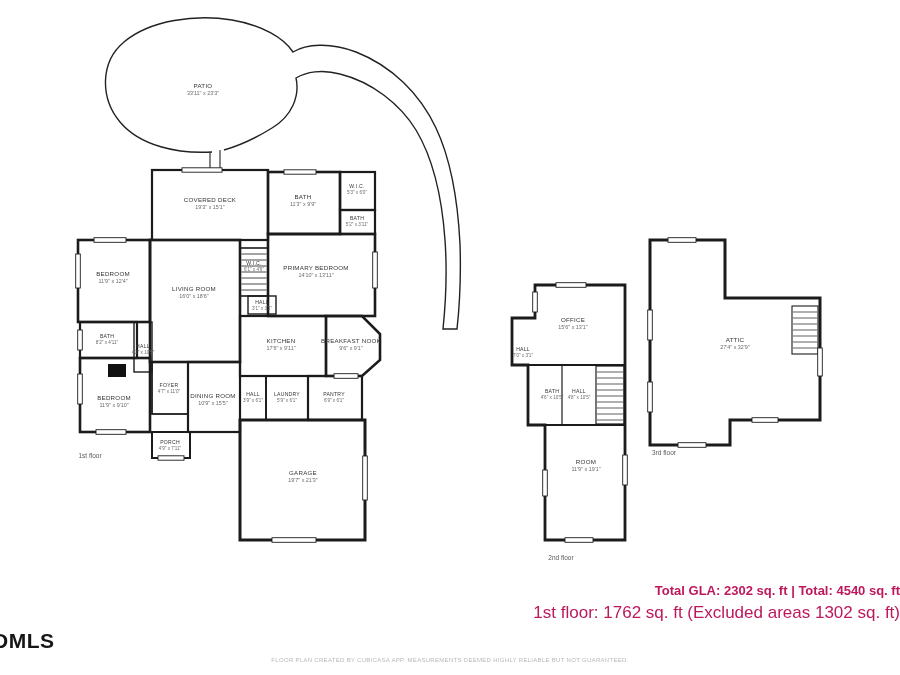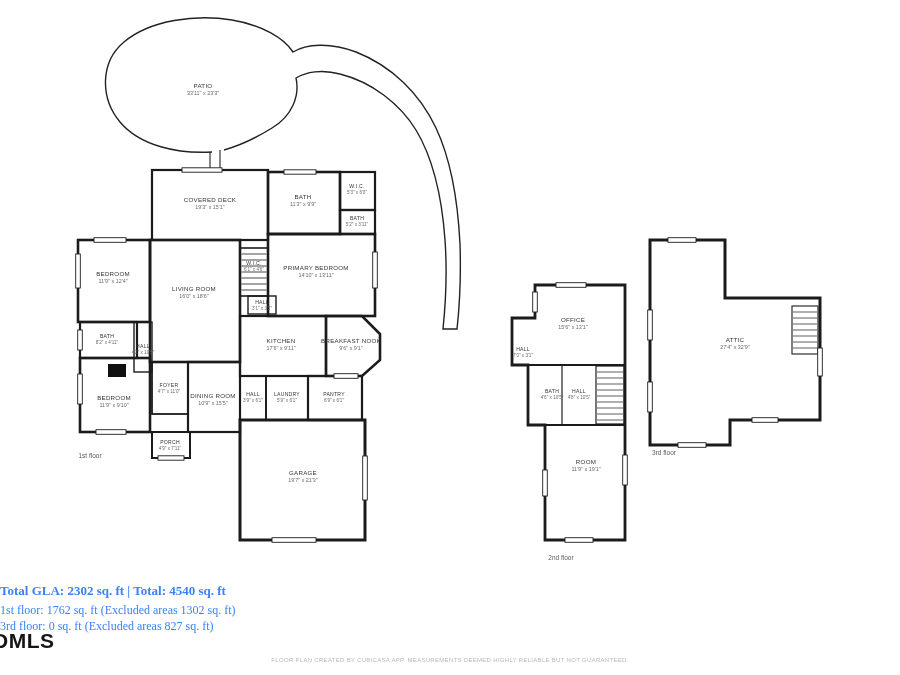--- a/index.html
+++ b/index.html
@@ -16,24 +16,24 @@
   }
   .rl .nm{display:block;font-size:6.2px;letter-spacing:.25px;color:#353535;}
   .rl .dm{display:block;font-size:5.4px;color:#6a6a6a;}
   .rl.sm .nm{font-size:5.1px;}
   .rl.sm .dm{font-size:4.6px;}
   .floor-lbl{
     position:absolute;transform:translate(-50%,-50%);
     font-size:6.5px;color:#5a5a5a;white-space:nowrap;
   }
   .summary{
-    position:absolute;left:0;right:0;top:583px;text-align:left;color:#3b82f6;font-family:Liberation Serif, serif;
+    position:absolute;left:0;right:0;top:583px;text-align:right;color:#be185d;
   }
   .summary .total{font-size:13px;font-weight:bold;margin-bottom:4px;}
-  .summary .line{font-size:12px;line-height:1.3;}
+  .summary .line{font-size:17px;line-height:1.3;}
   .disclaimer{
     position:absolute;left:0;right:0;top:657px;text-align:center;
     font-size:6px;letter-spacing:.3px;color:#b8b8b8;
   }
   .watermark{
     position:absolute;left:-7px;top:629px;
     font-size:21px;font-weight:600;letter-spacing:.5px;color:#161616;
   }
 </style>
 </head>
@@ -261,19 +261,18 @@
 
   <div class="rl" style="left:735px;top:344px">
     <span class="nm">ATTIC</span>
     <span class="dm">27'4" x 32'9"</span>
   </div>
   <div class="floor-lbl" style="left:664px;top:452px">3rd floor</div>
 
   <div class="summary">
     <div class="total">Total GLA: 2302 sq. ft | Total: 4540 sq. ft</div>
     <div class="line">1st floor: 1762 sq. ft (Excluded areas 1302 sq. ft)</div>
-    <div class="line">3rd floor: 0 sq. ft (Excluded areas 827 sq. ft)</div>
   </div>
   <div class="disclaimer">FLOOR PLAN CREATED BY CUBICASA APP. MEASUREMENTS DEEMED HIGHLY RELIABLE BUT NOT GUARANTEED.</div>
 
   <div class="watermark">DMLS</div>
 
 </div>
 
 </body></html>

